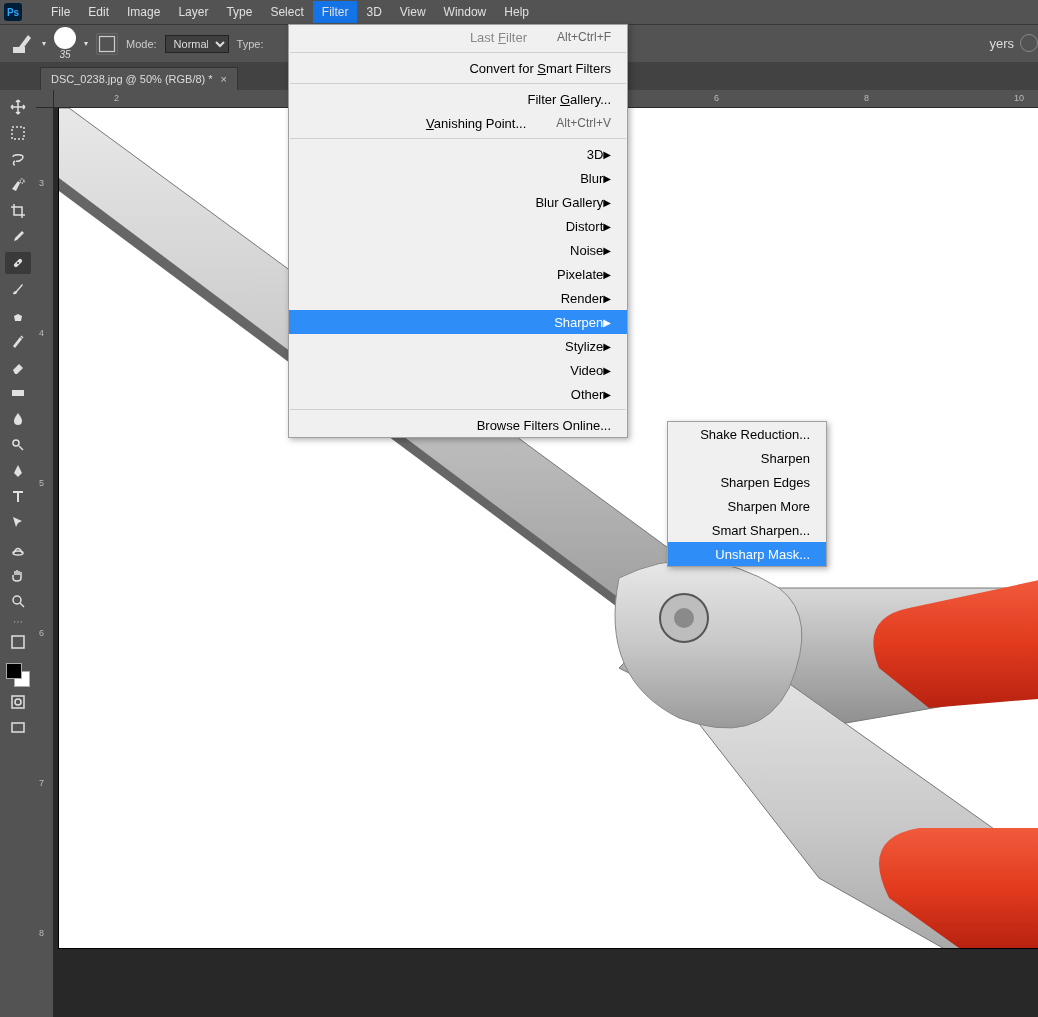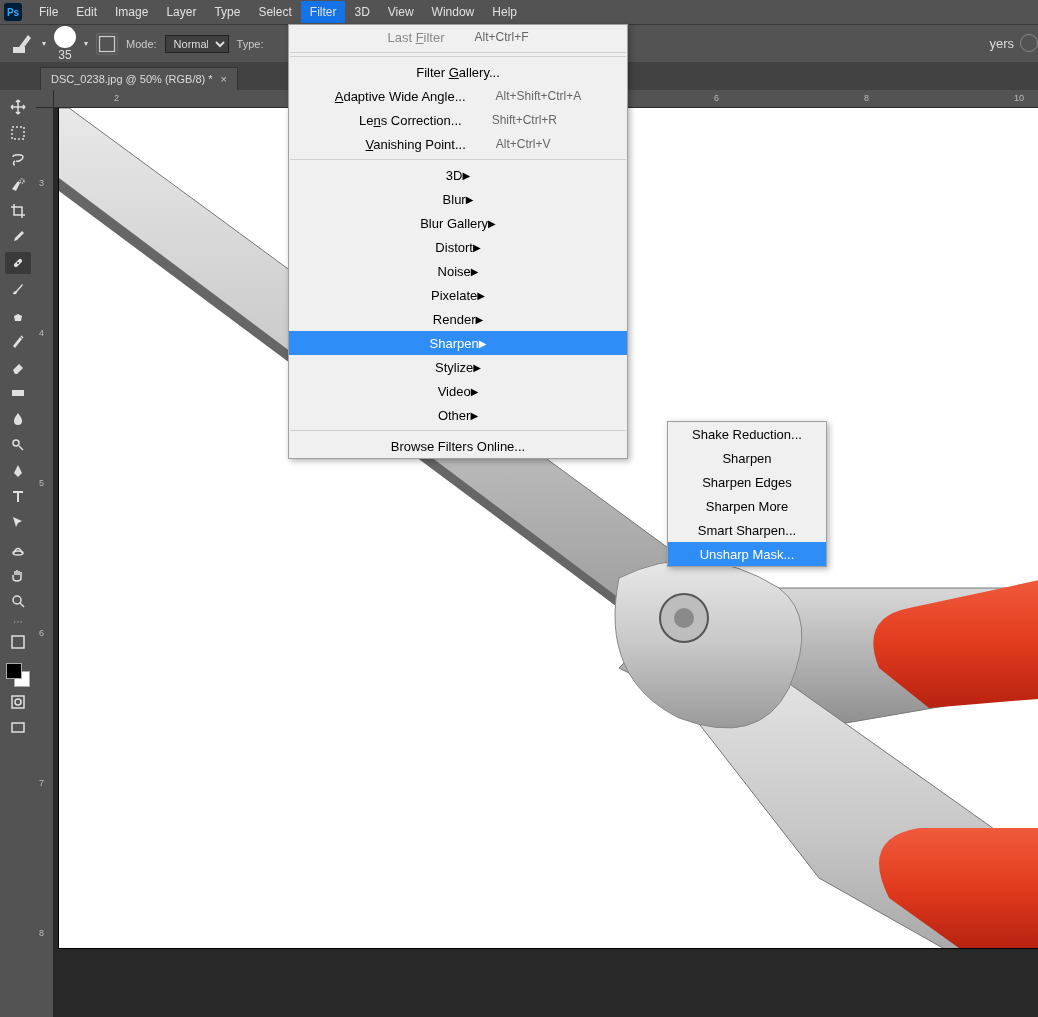--- a/index.html
+++ b/index.html
@@ -1,28 +1,28 @@
 <!DOCTYPE html>
 <html><head>
 <meta charset="utf-8">
 <style>
 * { margin: 0; padding: 0; box-sizing: border-box; font-family: "Segoe UI", Tahoma, sans-serif; }
 body { background: #535353; width: 1038px; height: 1017px; overflow: hidden; position: relative; }
 
 
-.menubar { height: 24px; background: #535353; display: flex; align-items: center; padding-left: 4px; color: #e0e0e0; font-size: 12px; }
+.menubar { height: 24px; background: #535353; display: flex; align-items: center; padding-left: 4px; color: #e0e0e0; font-size: 12px; gap: 12px; }
 .ps-logo { width: 18px; height: 18px; background: #001e36; border-radius: 3px; margin-right: 8px; display:flex; align-items:center; justify-content:center; color:#31a8ff; font-size:10px; font-weight:bold;}
 .menubar .mitem { padding: 4px 9px; cursor: default; }
 .menubar .mitem.active { background: #1473e6; }
 
 
 .optbar { height: 38px; background: #535353; border-top:1px solid #383838; display:flex; align-items:center; padding-left:10px; color:#ddd; font-size:11px; gap:8px;}
 .optbar .tool-preset{ width:24px;height:24px;display:flex;align-items:center;justify-content:center;}
 .optbar .brush-preview{ width:22px;height:22px;border-radius:50%;background:#fff;}
-.optbar .brush-size{ font-size:12px; }
+.optbar .brush-size{ font-size:10px; font-style:italic;}
 .optbar .lbl{ color:#ccc;}
 .optbar select{ background:#3f3f3f;border:1px solid #222;color:#ddd;font-size:11px;padding:1px 4px;width:64px;}
 .optbar .tog{ width:22px;height:22px;border:1px solid #666;border-radius:2px;display:flex;align-items:center;justify-content:center;}
 
 
 .tabbar { height:28px; background:#424242; display:flex; align-items:flex-end; padding-left:40px;}
 .tab { background:#535353; color:#ddd; font-size:11px; padding:5px 10px; display:flex; align-items:center; gap:8px; border-top:1px solid #333; border-left:1px solid #333; border-right:1px solid #333;text-align:right;}
 .tab .close{ font-size:11px;color:#ccc;}
 
 
@@ -43,21 +43,21 @@
 .vruler .tick{position:absolute;left:3px;}
 .rcorner{position:absolute;left:0;top:0;width:18px;height:18px;background:#535353;border-right:1px solid #2a2a2a;border-bottom:1px solid #2a2a2a;}
 .canvas-wrap{ position:absolute; left:18px; top:18px; right:0; bottom:0; overflow:hidden;}
 .canvas{ position:absolute; left:5px; top:0; width:990px; height:840px; background:#fff; box-shadow:0 0 0 1px #000;}
 
 
 .scissors{ position:absolute; inset:0; }
 
 
 .menu{ position:absolute; background:#f0f0f0; border:1px solid #a0a0a0; box-shadow:2px 2px 6px rgba(0,0,0,0.3); font-size:13px; color:#000;}
-.menu .row{ display:flex; align-items:center; justify-content:center; padding:11px 16px; height:24px; cursor:default;}
+.menu .row{ display:flex; align-items:center; justify-content:flex-end; padding:11px 16px; height:24px; cursor:default;}
 .menu .row.disabled{ color:#888;}
 .menu .row.hl{ background:#2e8df7; color:#fff;}
 .menu .row .arrow{ font-size:10px;}
 .menu .sep{ height:1px; background:#d0d0d0; margin:3px 1px;}
 .menu .shortcut{ color:#666; font-size:12px; padding-left:30px;}
 .und{ text-decoration:underline;}
 .filter-menu{ left:288px; top:24px; width:340px;}
 .sub-menu{ left:628px; top:421px; width:160px;margin-left:39px;}
 
 
@@ -301,31 +301,26 @@
     </div>
   </div>
 </div>
 
 <div class="menu filter-menu" id="filter-menu">
     <div class="row disabled">
       <span>Last <span class="und">F</span>ilter</span>
       <span class="shortcut">Alt+Ctrl+F</span>
     </div>
     <div class="sep"></div>
+    <div class="row">
+      <span>Convert for <span class="und">S</span>mart Filters</span>
+    </div>
     <div class="sep"></div>
     <div class="row">
       <span>Filter <span class="und">G</span>allery...</span>
-    </div>
-    <div class="row">
-      <span><span class="und">A</span>daptive Wide Angle...</span>
-      <span class="shortcut">Alt+Shift+Ctrl+A</span>
-    </div>
-    <div class="row">
-      <span>Le<span class="und">n</span>s Correction...</span>
-      <span class="shortcut">Shift+Ctrl+R</span>
     </div>
     <div class="row">
       <span><span class="und">V</span>anishing Point...</span>
       <span class="shortcut">Alt+Ctrl+V</span>
     </div>
     <div class="sep"></div>
     <div class="row">
       <span>3D</span>
       <span class="arrow">▶</span>
     </div>

